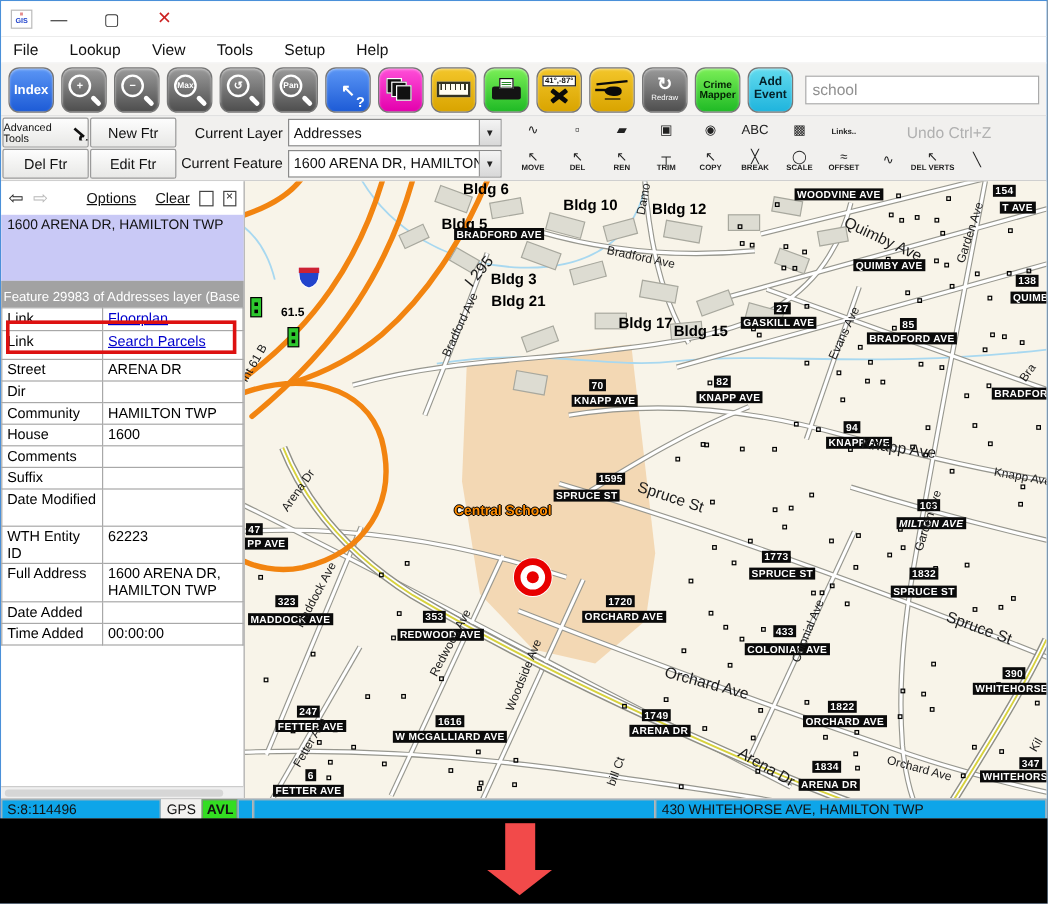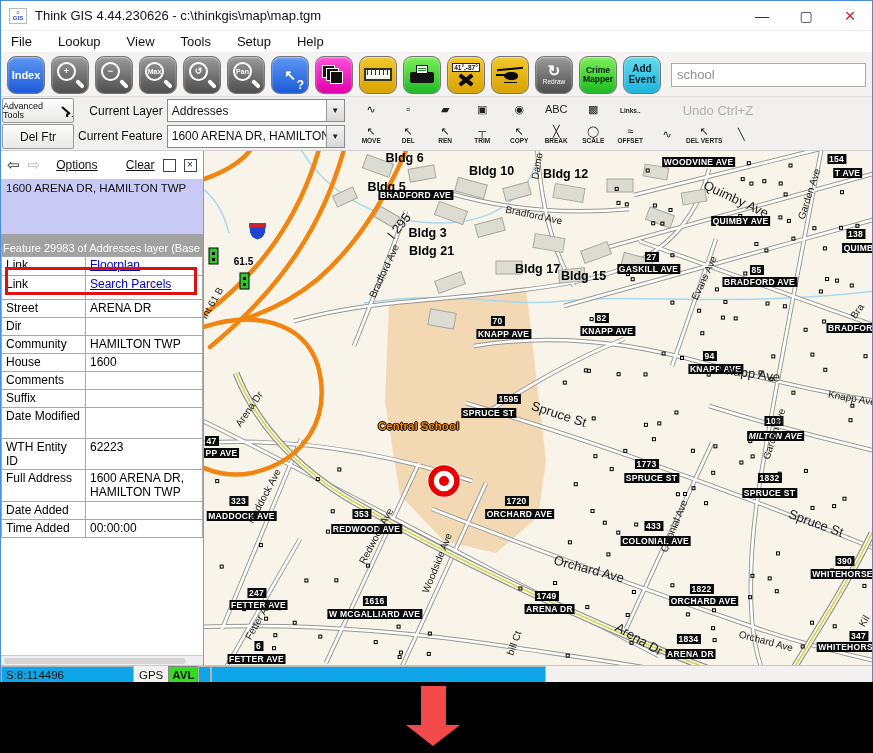--- a/index.html
+++ b/index.html
@@ -127,21 +127,20 @@
 </head>
 <body>
 
 <div id="win">
 
   <div id="titlebar">
     <div id="appicon">
         <span class="r">≡</span>
         <span>GIS</span>
       </div>
-    <div id="apptitle">Think GIS 4.44.230626 - c:\thinkgis\map\map.tgm</div>
     <div class="winbtn">—</div>
     <div class="winbtn">▢</div>
     <div class="winbtn close">×</div>
   </div>
 
   <div id="menubar">
       <div class="menu-item">File</div>
       <div class="menu-item">Lookup</div>
       <div class="menu-item">View</div>
       <div class="menu-item">Tools</div>
@@ -229,20 +228,24 @@
   <div id="edittb">
     <div class="eb-col" style="padding-top:1px">
       <div class="ebtn">
           <span class="adv">Advanced Tools</span>
           <svg width="14" height="12">
             <path d="M2,2 L10,9 M9,8 a3,3 0 1,0 4,3" stroke="#111" stroke-width="2.2" fill="none"></path>
           </svg>
         </div>
       <div class="ebtn">Del Ftr</div>
     </div>
+    <div class="eb-col" style="padding-top:1px">
+      <div class="ebtn">New Ftr</div>
+      <div class="ebtn">Edit Ftr</div>
+    </div>
     <div class="lblcol">
       <span>Current Layer</span>
       <span>Current Feature</span>
     </div>
     <div class="ddcol">
       <div class="dropdown">
         <span class="val">Addresses</span>
         <span class="arrow">▼</span>
       </div>
       <div class="dropdown">
@@ -333,21 +336,21 @@
           </div>
         </div>
     </div>
   </div>
 
   <div id="main">
     <div id="panel">
       <div id="panel-head">
         <span class="nav-arrow">⇦</span>
         <span class="nav-arrow disabled">⇨</span>
-        <span class="plink" style="margin-left:8px">Options</span>
+        <span class="plink" style="margin-left:24px">Options</span>
         <span class="spacer"></span>
         <span class="plink">Clear</span>
         <span class="mini-box"></span>
         <span class="mini-box">×</span>
       </div>
       <div id="sel-feature">1600 ARENA DR, HAMILTON TWP</div>
       <div id="feature-bar">Feature 29983 of Addresses layer  (Base</div>
       <table id="attr-table">
           <tbody id="attr-body">
             <tr style="height: 19px;">
@@ -781,19 +784,20 @@
         </div>
     </div>
   </div>
 
   <div id="statusbar">
     <div class="sseg" id="seg-scale">S:8:114496</div>
     <div id="gps-label">GPS</div>
     <div id="avl-badge">AVL</div>
     <div class="sseg" id="seg-small"></div>
     <div class="sseg" id="seg-empty"></div>
+    <div class="sseg" id="seg-address">430 WHITEHORSE AVE, HAMILTON TWP</div>
   </div>
 </div>
 
 <div id="footer">
   <div id="red-arrow-shaft"></div>
   <div id="red-arrow-head"></div>
 </div>
 
 </body></html>

